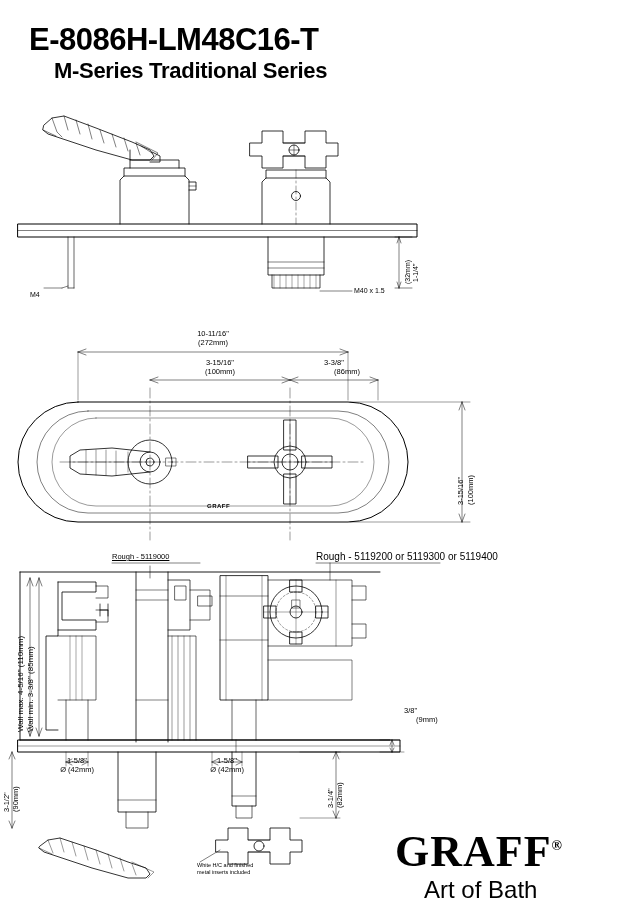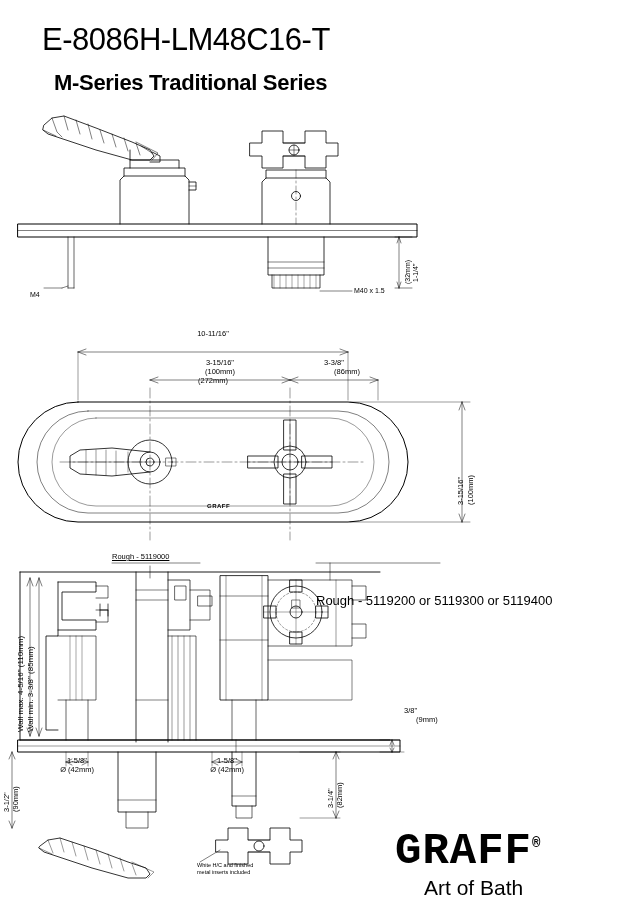--- a/index.html
+++ b/index.html
@@ -1,28 +1,28 @@
 <!DOCTYPE html>
 <html><head>
 <meta charset="utf-8">
 <style>
   html,body{margin:0;padding:0;background:#ffffff;}
   body{width:633px;height:909px;font-family:"Liberation Sans",sans-serif;color:#000;position:relative;overflow:hidden;}
   .page{position:relative;width:633px;height:909px;}
-  .title{position:absolute;left:42px;top:22px;font-size:31px;font-weight:normal;letter-spacing:-0.5px;}
-  .subtitle{position:absolute;left:54px;top:70px;font-size:22px;font-weight:bold;letter-spacing:-0.3px;}
+  .title{position:absolute;left:29px;top:22px;font-size:31px;font-weight:bold;letter-spacing:-0.5px;}
+  .subtitle{position:absolute;left:54px;top:58px;font-size:22px;font-weight:bold;letter-spacing:-0.3px;}
   .dim{position:absolute;font-size:7.5px;line-height:9px;text-align:center;white-space:pre;}
   .dimL{position:absolute;font-size:7.5px;line-height:9px;white-space:pre;}
   .lbl{position:absolute;font-size:7px;line-height:8px;white-space:pre;}
   .vert{position:absolute;font-size:7.5px;line-height:9px;white-space:pre;transform-origin:0 0;transform:rotate(-90deg);}
   .vert8{position:absolute;font-size:8px;line-height:9.5px;white-space:pre;transform-origin:0 0;transform:rotate(-90deg);font-weight:normal;}
   svg{position:absolute;left:0;top:0;}
-  .brand{position:absolute;left:395px;top:826px;font-size:44px;font-weight:bold;letter-spacing:1px;font-family:Liberation Mono, monospace;}
+  .brand{position:absolute;left:395px;top:826px;font-size:44px;font-weight:bold;letter-spacing:1px;font-family:Liberation Serif, serif;}
   .brandreg{font-size:14px;vertical-align:super;font-weight:bold;}
-  .brandsub{position:absolute;left:424px;top:876px;font-size:21px;font-family:"Liberation Sans",sans-serif;}
+  .brandsub{position:absolute;left:424px;top:876px;font-size:24px;font-family:"Liberation Sans",sans-serif;}
   .graffmark{position:absolute;font-size:6px;letter-spacing:.5px;font-weight:bold;}
 </style>
 </head>
 <body>
 
 <div class="page">
 
   <div class="title">E-8086H-LM48C16-T</div>
   <div class="subtitle">M-Series Traditional Series</div>
 
@@ -238,31 +238,31 @@
 
     </g>
   </svg>
 
   <div class="lbl" style="left:30px;top:291px;">M4</div>
   <div class="lbl" style="left:354px;top:287px;">M40 x 1.5</div>
   <div class="vert" style="left:411px;top:282px;font-size:7px;">1-1/4"</div>
   <div class="vert" style="left:403px;top:284px;font-size:7px;">(32mm)</div>
 
   <div class="dim" style="left:163px;top:329px;width:100px;">10-11/16"</div>
-  <div class="dim" style="left:163px;top:338px;width:100px;margin-top:38px;">(272mm)</div>
+  <div class="dim" style="left:163px;top:338px;width:100px;">(272mm)</div>
   <div class="dim" style="left:170px;top:358px;width:100px;">3-15/16"</div>
   <div class="dim" style="left:170px;top:367px;width:100px;">(100mm)</div>
   <div class="dim" style="left:284px;top:358px;width:100px;">3-3/8"</div>
   <div class="dim" style="left:297px;top:367px;width:100px;">(86mm)</div>
   <div class="vert" style="left:456px;top:505px;">3-15/16"</div>
   <div class="vert" style="left:466px;top:505px;">(100mm)</div>
   <div class="graffmark" style="left:207px;top:503px;">GRAFF</div>
 
   <div class="lbl" style="left:112px;top:553px;font-size:7.5px;text-decoration:underline;">Rough - 5119000</div>
-  <div class="lbl" style="left:316px;top:553px;font-size:13px;margin-top:44px;">Rough - 5119200 or 5119300 or 5119400</div>
+  <div class="lbl" style="left:316px;top:553px;font-size:10px;">Rough - 5119200 or 5119300 or 5119400</div>
 
   <div class="vert8" style="left:26px;top:732px;">Wall min. 3-3/8" (85mm)</div>
   <div class="vert8" style="left:16px;top:732px;">Wall max. 4-5/16" (110mm)</div>
 
   <div class="dimL" style="left:404px;top:706px;">3/8"</div>
   <div class="dimL" style="left:400px;top:715px;margin-left:16px;">(9mm)</div>
 
   <div class="dim" style="left:27px;top:756px;width:100px;">1-5/8"</div>
   <div class="dim" style="left:27px;top:765px;width:100px;">Ø (42mm)</div>
   <div class="dim" style="left:177px;top:756px;width:100px;">1-5/8"</div>

